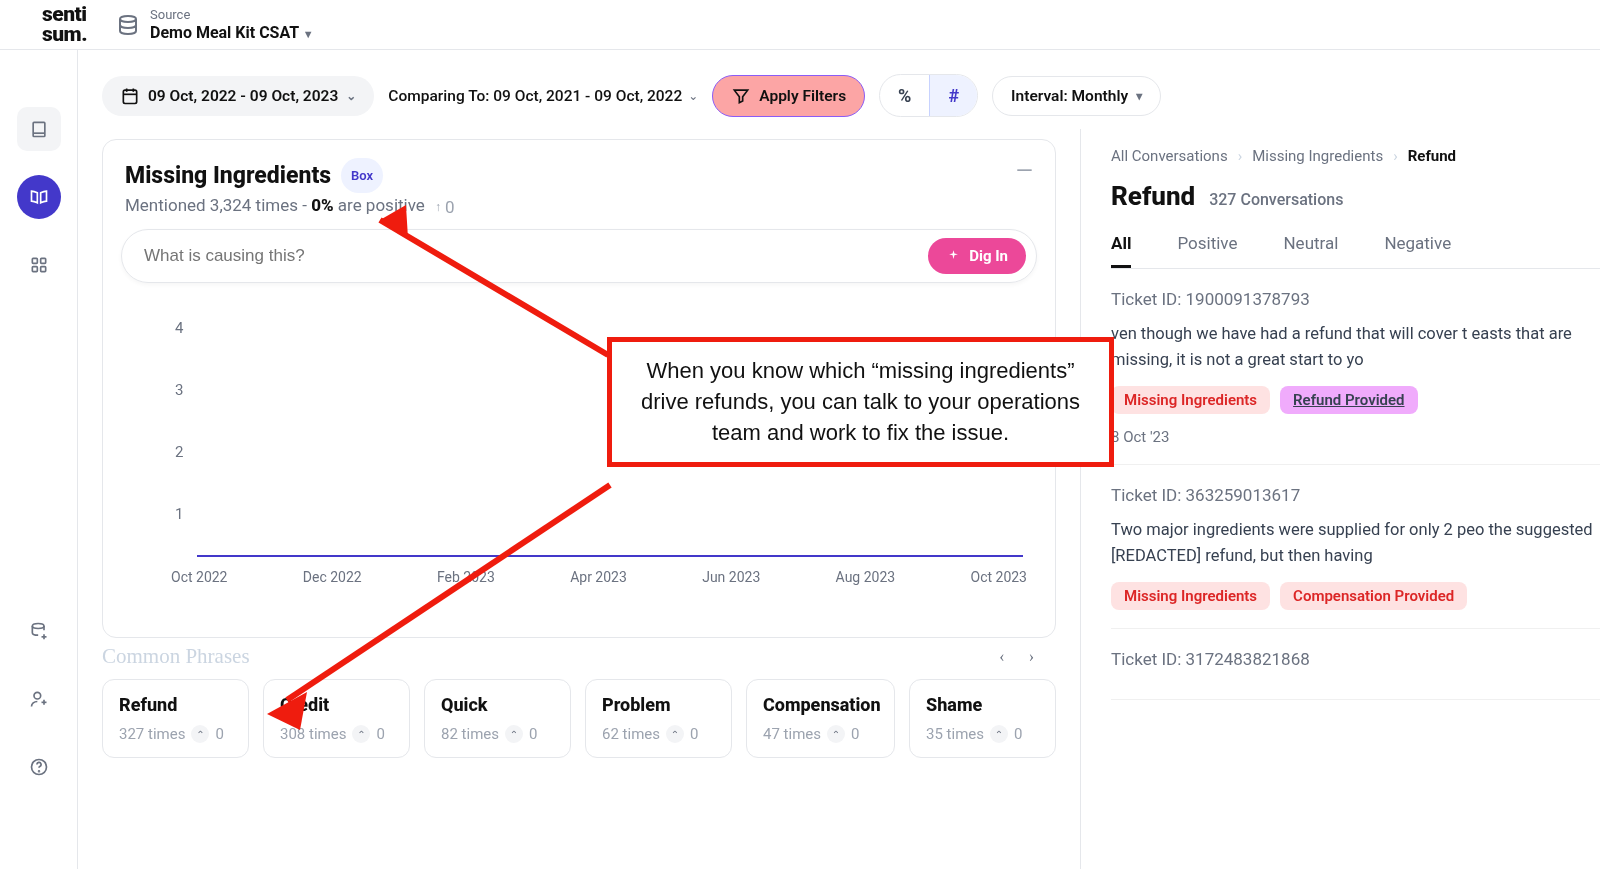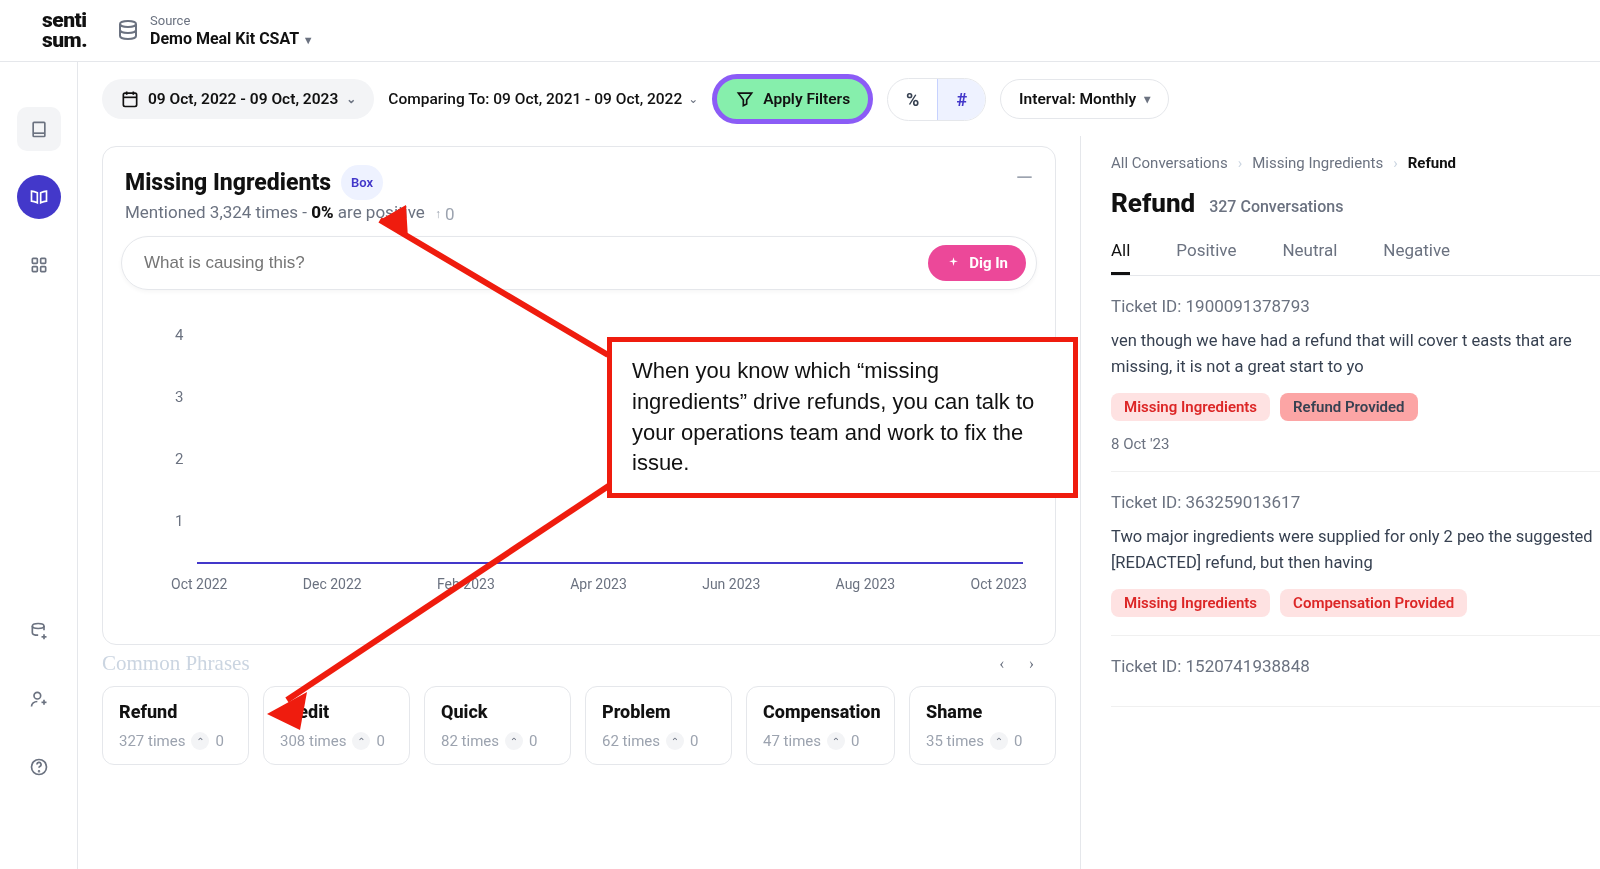--- a/index.html
+++ b/index.html
@@ -4,29 +4,29 @@
 <style>
 * { box-sizing: border-box; margin: 0; padding: 0; }
 body { font-family: -apple-system, BlinkMacSystemFont, "Segoe UI", Roboto, sans-serif; background: #fff; color: #111; overflow: hidden; width: 1600px; height: 869px; position: relative; }
 .app { display: flex; height: 100%; }
 .sidebar { width: 78px; border-right: 1px solid #e5e7eb; display: flex; flex-direction: column; align-items: center; padding-top: 107px; gap: 24px; position: relative; }
 .sidebar-icon { width: 44px; height: 44px; display: flex; align-items: center; justify-content: center; border-radius: 50%; cursor: pointer; color: #6b7280; }
 .sidebar-icon.active { background: #4338ca; color: #fff; }
 .sidebar-icon.boxed { background: #f3f4f6; border-radius: 10px; }
 .sidebar-bottom { position: absolute; bottom: 80px; display: flex; flex-direction: column; gap: 24px; align-items: center; }
 .main { flex: 1; display: flex; flex-direction: column; min-width: 0; }
-.topbar { display: flex; align-items: center; padding: 10px 24px; border-bottom: 1px solid #e5e7eb; gap: 14px; height: 62px; position: absolute; top: 0; left: 0; right: 0; background: #fff; z-index: 10; }
+.topbar { display: flex; align-items: center; padding: 10px 24px; border-bottom: 1px solid #e5e7eb; gap: 14px; height: 50px; position: absolute; top: 0; left: 0; right: 0; background: #fff; z-index: 10; }
 .logo { font-weight: 900; font-size: 21px; line-height: 0.95; letter-spacing: -0.5px; width: 78px; padding-left: 18px; }
 .source-block { display: flex; align-items: center; gap: 10px; }
 .db-icon { width: 24px; height: 24px; color: #6b7280; }
 .source-text { font-size: 13px; color: #6b7280; line-height: 1.3; }
 .source-name { font-weight: 700; color: #111; font-size: 16px; }
 .filterbar { display: flex; align-items: center; gap: 14px; padding: 12px 24px; margin-top: 62px; }
 .pill { display: inline-flex; align-items: center; gap: 8px; background: #f3f4f6; border-radius: 999px; padding: 10px 18px; font-size: 15.5px; font-weight: 600; cursor: pointer; }
-.pill.light { background: #86efac; border: 5px solid #8b5cf6; }
+.pill.light { background: #fca5a5; border: 1px solid #8b5cf6; }
 .pill.outline { background: #fff; border: 1px solid #e5e7eb; font-weight: 600; }
 .chev { font-size: 12px; color: #6b7280; }
 .comparing { font-size: 15.5px; color: #111; font-weight: 500; display: flex; align-items: center; gap: 6px; }
 .seg { display: inline-flex; border: 1px solid #e5e7eb; border-radius: 999px; overflow: hidden; }
 .seg-btn { padding: 10px 18px; font-size: 18px; font-weight: 700; cursor: pointer; }
 .seg-btn.active { background: #eef2ff; color: #4338ca; border-left: 1px solid #c7d2fe; }
 .seg-btn.inactive { color: #374151; }
 .content { display: flex; flex: 1; min-height: 0; }
 .left { flex: 1; padding: 0 24px 24px; overflow: hidden; }
 .card { border: 1px solid #e5e7eb; border-radius: 14px; padding: 12px 0 20px; margin-top: 10px; }
@@ -55,29 +55,29 @@
 .phrase-sub { font-size: 15px; color: #9ca3af; display: flex; align-items: center; gap: 6px; }
 .minichip { background: #f3f4f6; border-radius: 999px; width: 18px; height: 18px; display: inline-flex; align-items: center; justify-content: center; font-size: 10px; color: #6b7280; }
 .right { width: 520px; border-left: 1px solid #e5e7eb; padding: 18px 0 0 30px; overflow: hidden; }
 .breadcrumb { font-size: 15px; color: #6b7280; display: flex; align-items: center; gap: 10px; }
 .breadcrumb .sep { color: #cbd5e1; }
 .breadcrumb .cur { color: #111; font-weight: 700; }
 .panel-title { font-size: 26px; font-weight: 800; margin-top: 16px; display: flex; align-items: baseline; gap: 14px; }
 .panel-sub { font-size: 16px; color: #6b7280; font-weight: 500; }
 .tabs { display: flex; gap: 46px; border-bottom: 1px solid #e5e7eb; margin-top: 22px; font-size: 17px; }
 .tab { padding-bottom: 12px; color: #6b7280; cursor: pointer; }
-.tab.active { color: #111; font-weight: 400; border-bottom: 3px solid #111; }
+.tab.active { color: #111; font-weight: 700; border-bottom: 3px solid #111; }
 .ticket { padding: 20px 0 18px; border-bottom: 1px solid #f0f0f0; }
 .ticket-id { font-size: 17px; color: #6b7280; margin-bottom: 12px; }
 .ticket-body { font-size: 16.5px; color: #374151; line-height: 1.55; margin-bottom: 14px; }
 .tag { display: inline-block; padding: 5px 13px; border-radius: 8px; font-size: 15px; font-weight: 600; margin-right: 10px; }
 .tag.red { background: #fee2e2; color: #dc2626; }
-.tag.gray { background: #fca5a5; color: #374151; }
+.tag.gray { background: #f0abfc; color: #374151; text-decoration: underline; }
 .ticket-date { font-size: 15px; color: #6b7280; margin-top: 14px; }
-.annotation-box { position: absolute; left: 607px; top: 337px; width: 471px; border: 5px solid #ef1c0e; background: #fff; padding: 14px 20px; font-size: 22px; line-height: 1.4; z-index: 50; font-family: Arial, sans-serif; }
+.annotation-box { position: absolute; left: 607px; top: 337px; width: 507px; border: 5px solid #ef1c0e; background: #fff; padding: 14px 20px; font-size: 22px; text-align: center; line-height: 1.4; z-index: 50; font-family: Arial, sans-serif; }
 .arrow-svg { position: absolute; z-index: 49; pointer-events: none; }
 svg.ic { width: 20px; height: 20px; }
 </style>
 </head>
 <body>
 
 <div class="topbar">
   <div class="logo" style="white-space:pre-line">senti
 sum.</div>
   <div class="source-block">
@@ -280,21 +280,21 @@
     <div class="ticket-body">ven though we have had a refund that will cover t easts that are missing, it is not a great start to yo</div>
     <div><span class="tag red">Missing Ingredients</span><span class="tag gray">Refund Provided</span></div>
     <div class="ticket-date">8 Oct '23</div>
             </div>
             <div class="ticket">
               <div class="ticket-id">Ticket ID: 363259013617</div>
     <div class="ticket-body">Two major ingredients were supplied for only 2 peo the suggested [REDACTED] refund, but then having</div>
     <div><span class="tag red">Missing Ingredients</span><span class="tag red">Compensation Provided</span></div>
     </div>
             <div class="ticket">
-              <div class="ticket-id">Ticket ID: 1520741938848</div>
+              <div class="ticket-id">Ticket ID: 3172483821868</div>
     <div></div>
     </div>
           </div>
       </div>
     </div>
   </div>
 </div>
 
 <div class="annotation-box">When you know which “missing ingredients” drive refunds, you can talk to your operations team and work to fix the issue.</div>
 

